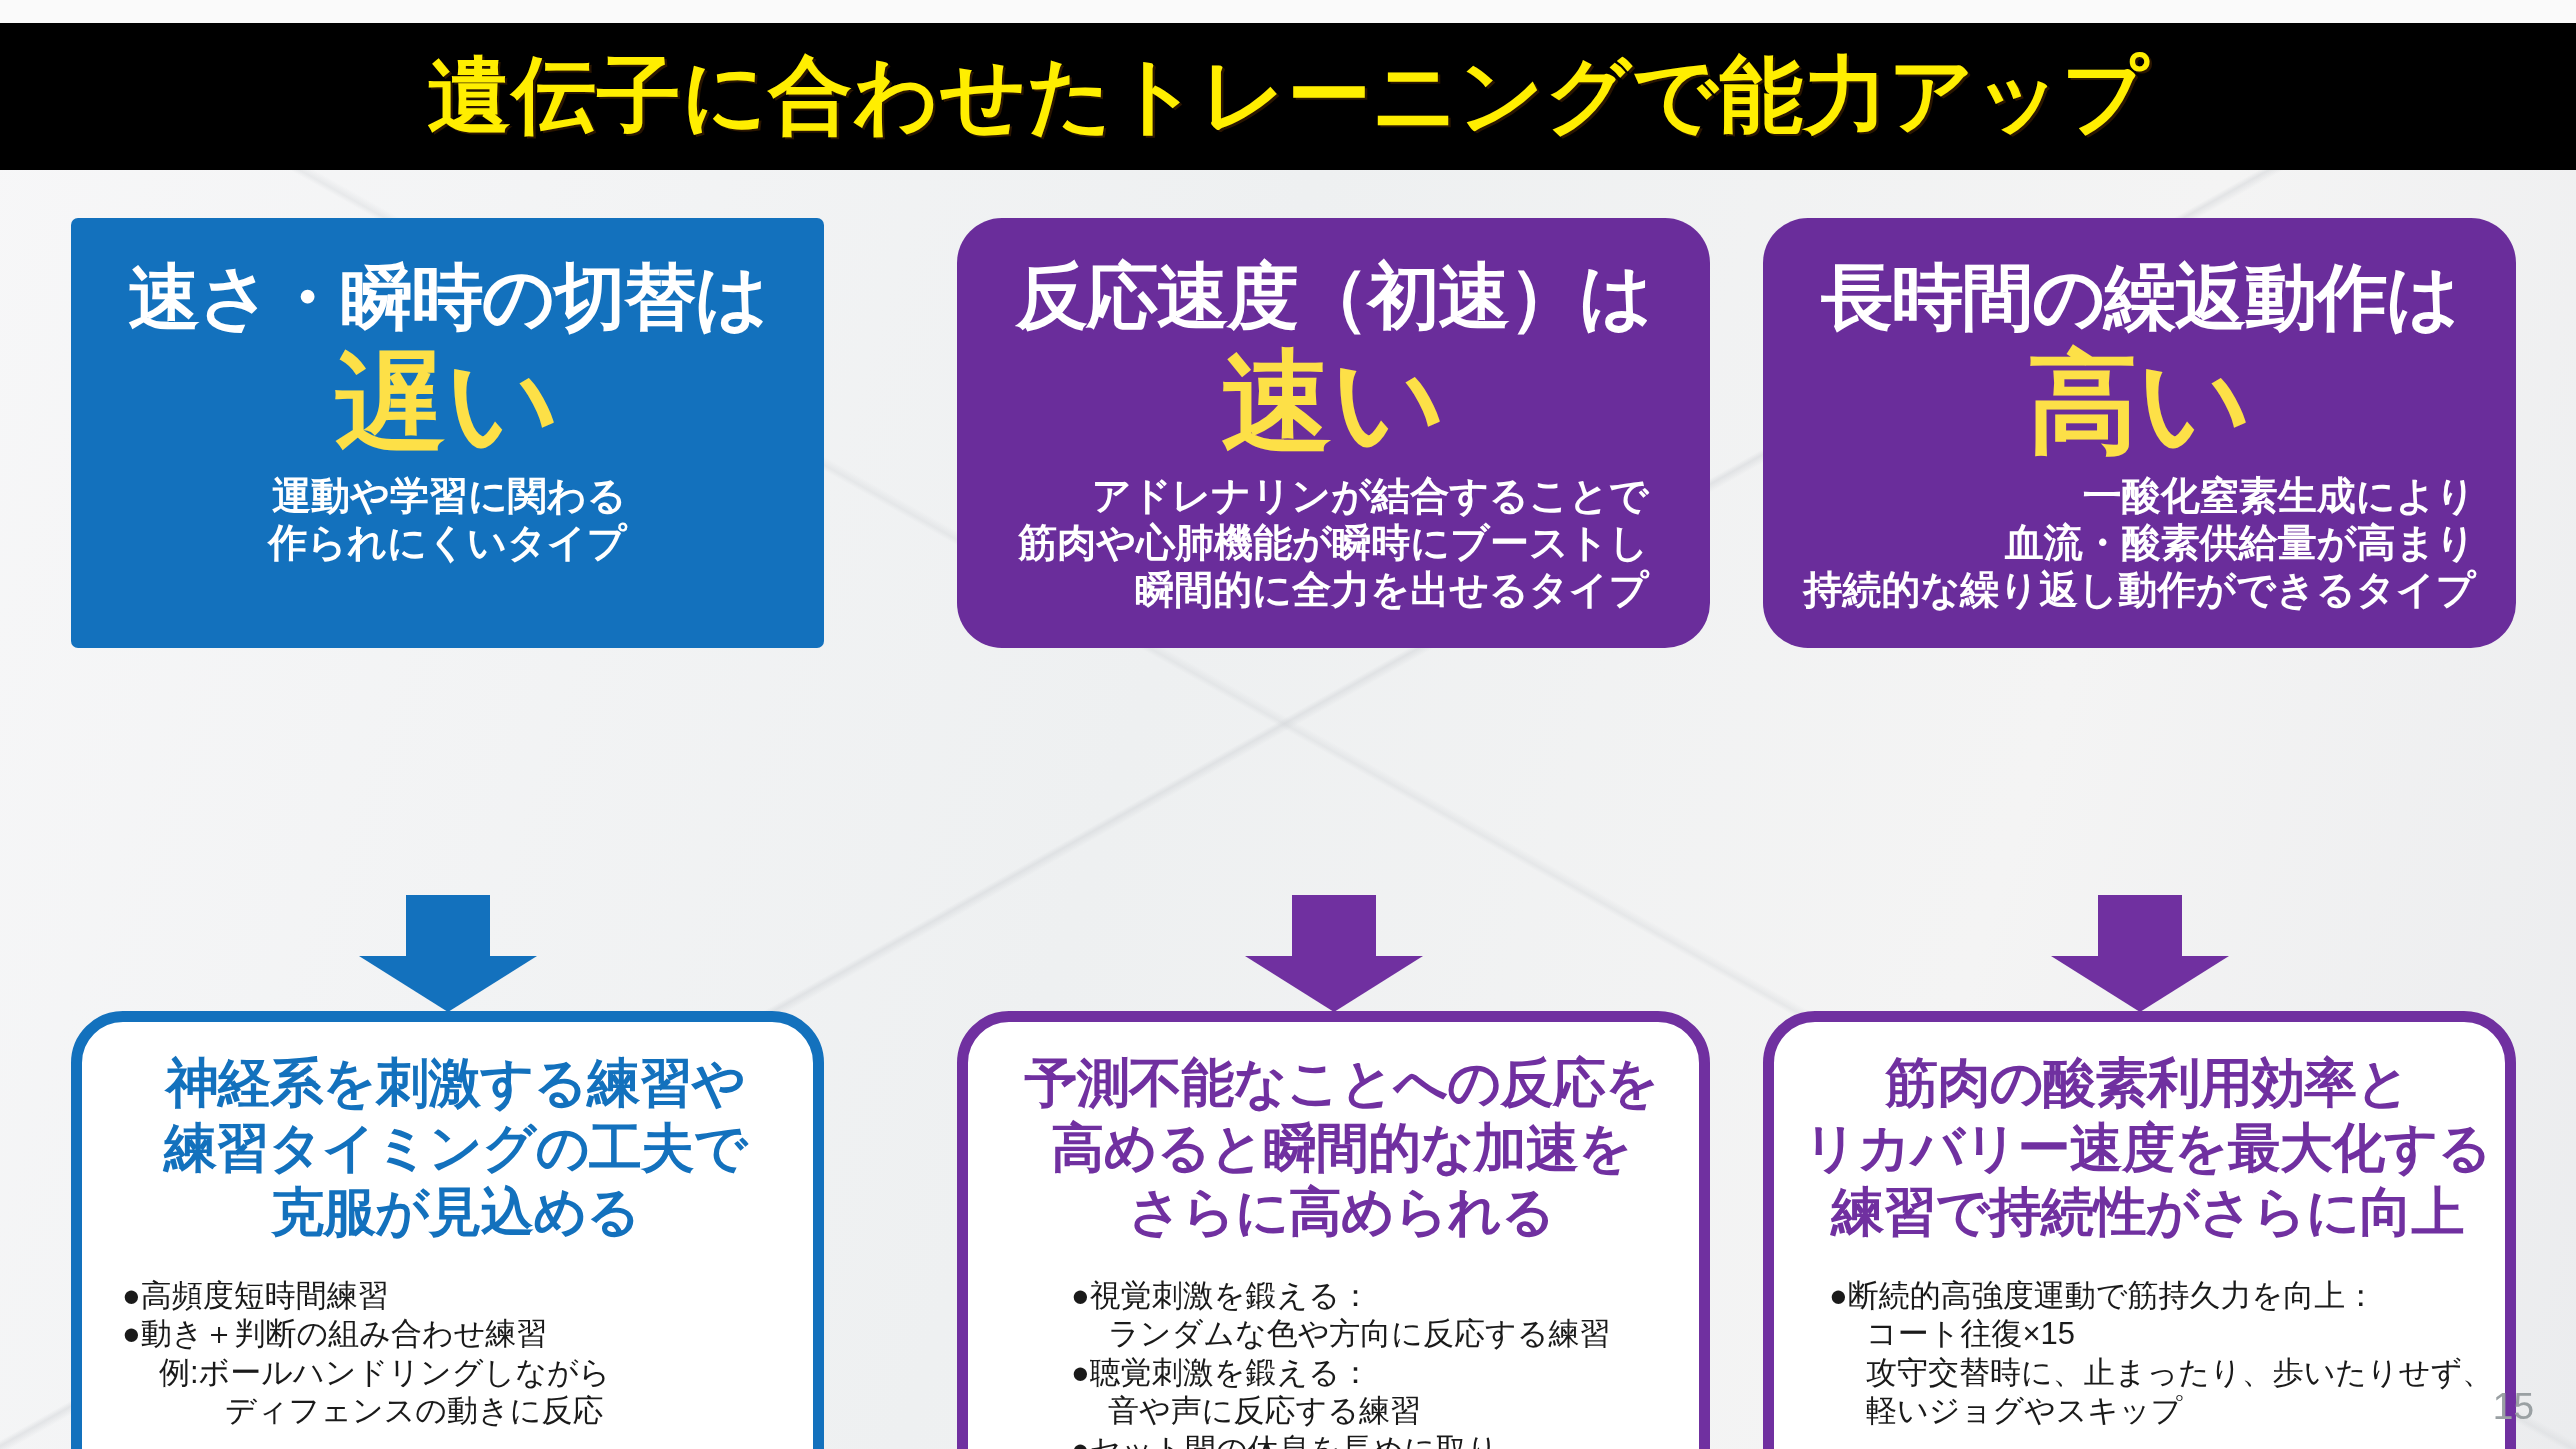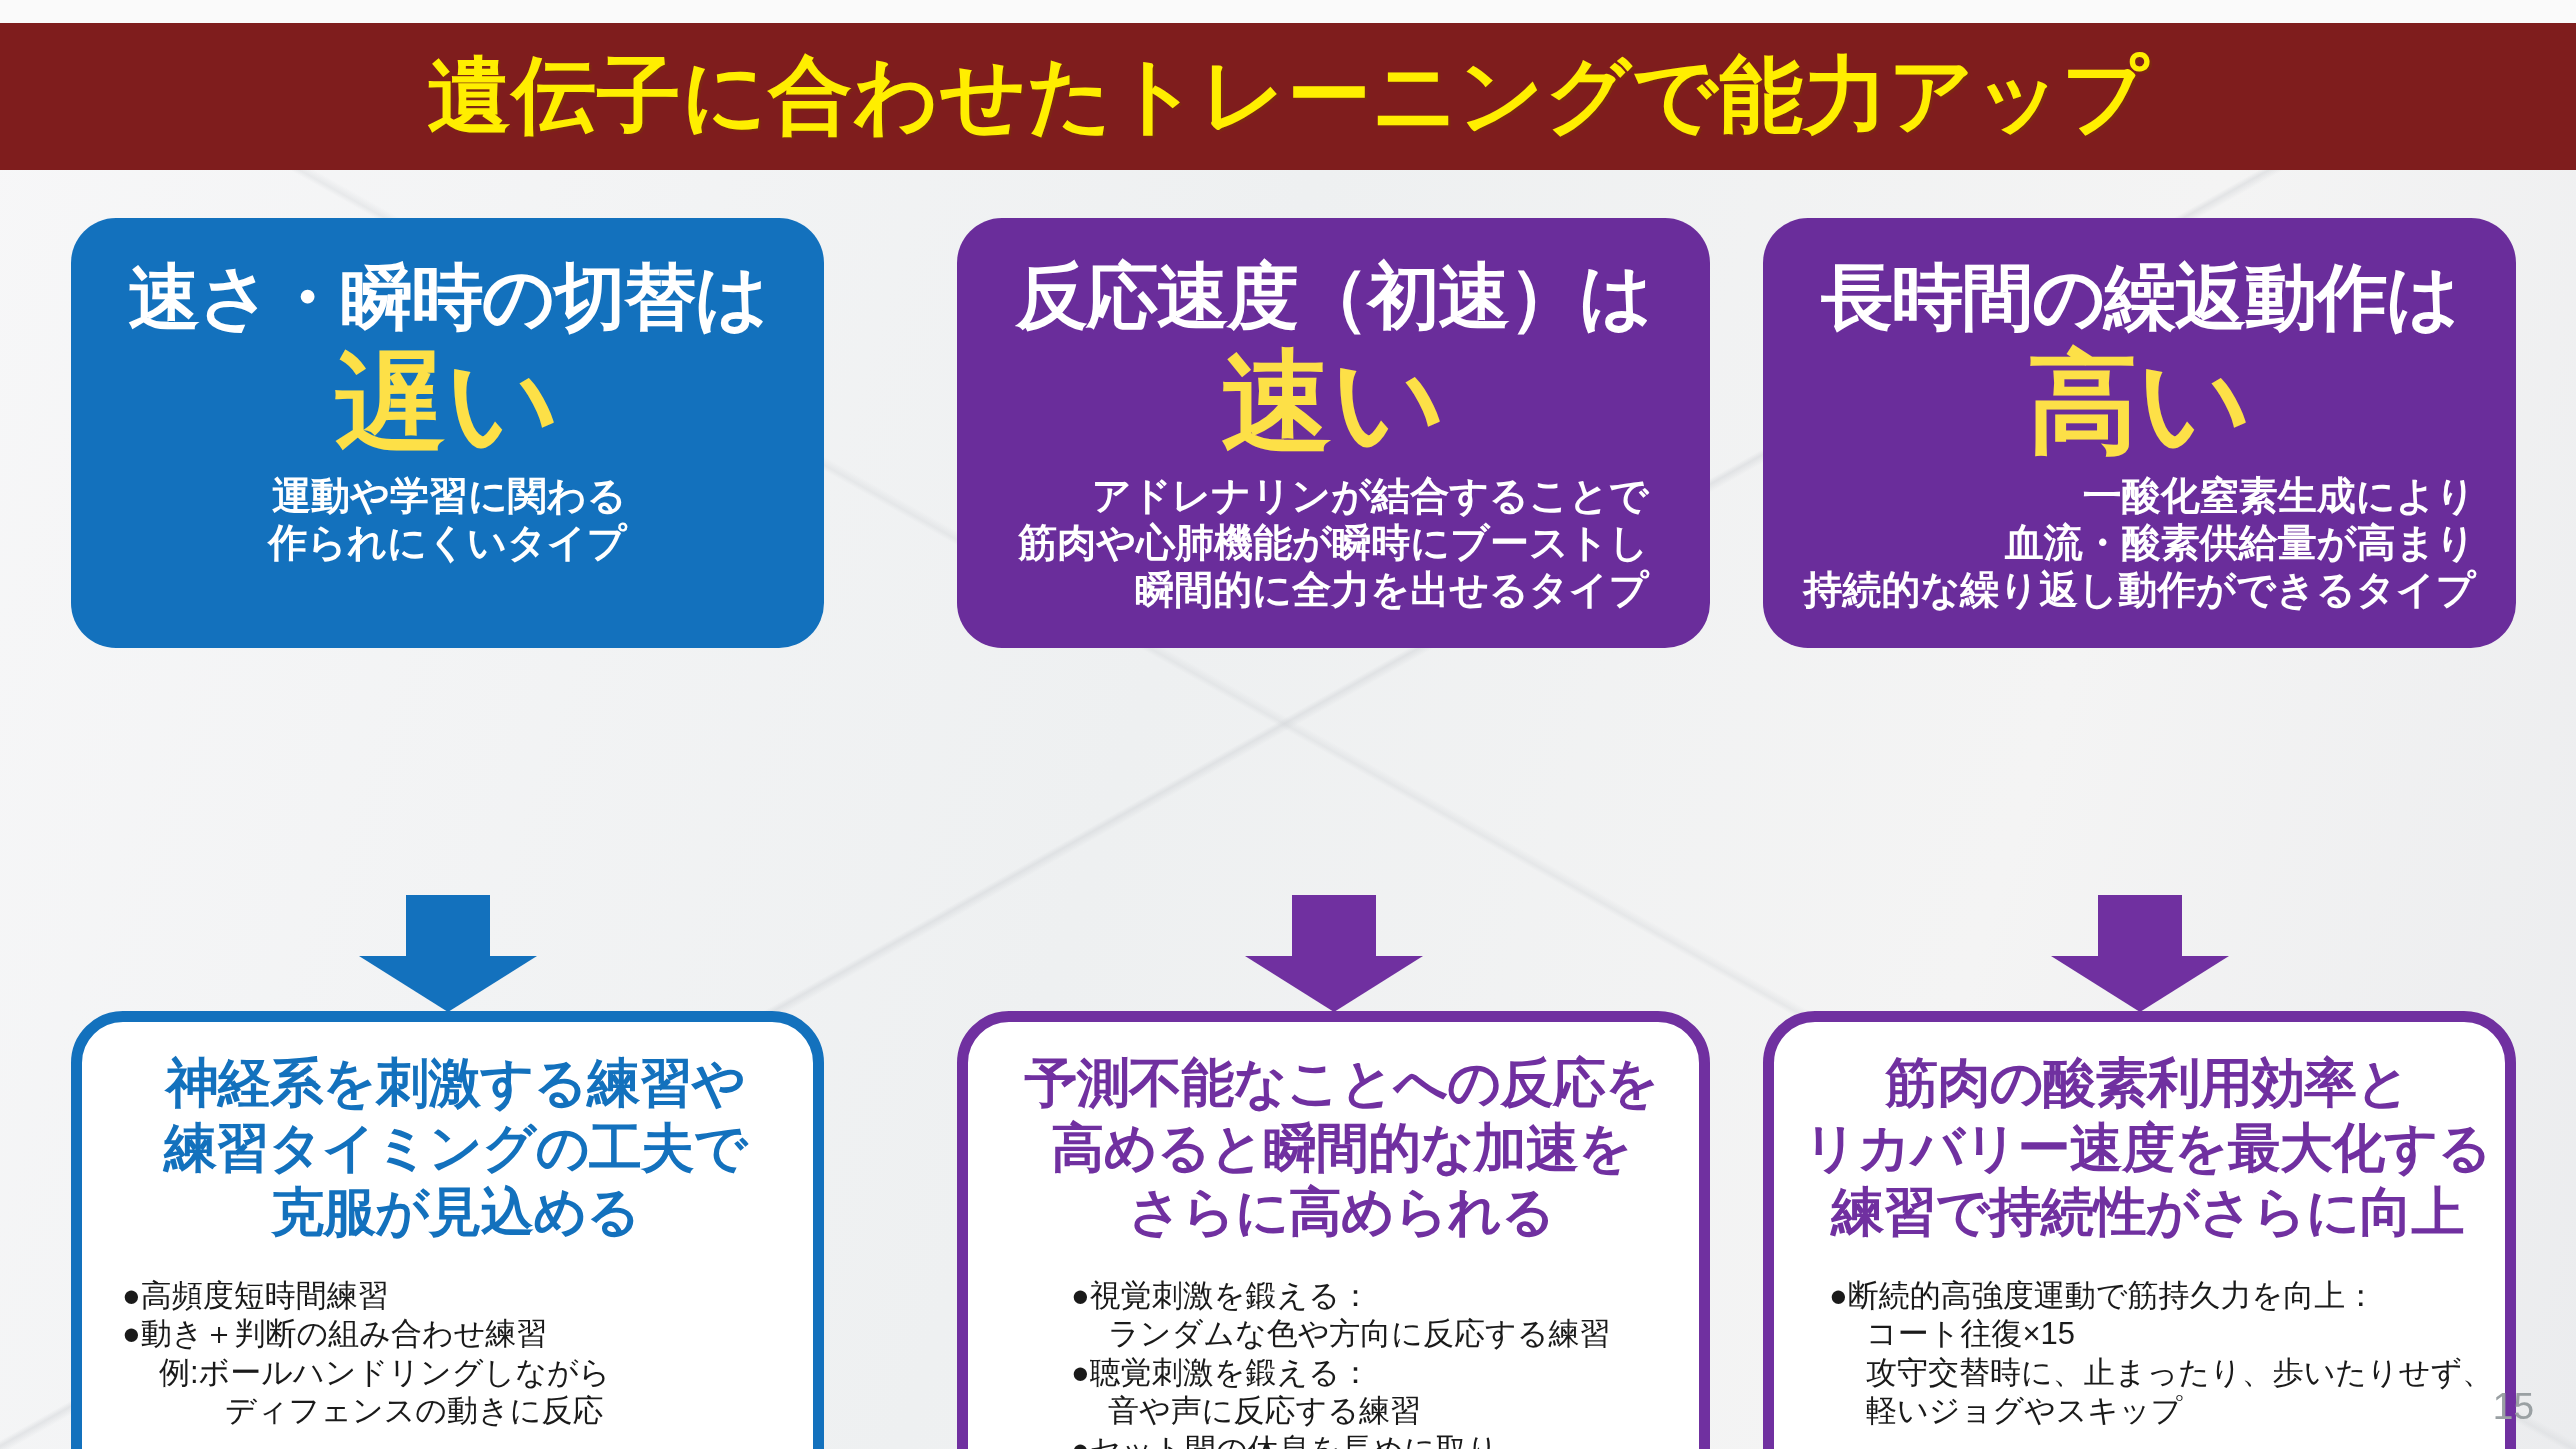--- a/index.html
+++ b/index.html
@@ -8,29 +8,29 @@
     background:linear-gradient(108deg,#f7f7f8 0%,#eef0f1 45%,#f4f4f4 75%,#ebecee 100%);
     font-family:"Liberation Sans","DejaVu Sans",sans-serif;
   }
   body::before{
     content:"";position:absolute;inset:0;pointer-events:none;
     background:
       linear-gradient(to bottom right,transparent 49.7%,rgba(205,208,212,.45) 49.9%,transparent 50.2%),
       linear-gradient(to top right,transparent 49.75%,rgba(210,213,216,.38) 49.95%,transparent 50.25%);
   }
   .strip{position:absolute;top:0;left:0;width:2576px;height:22.5px;background:#fafafa;}
-  .header{position:absolute;top:22.5px;left:0;width:2576px;height:147px;background:#7f1d1d;
+  .header{position:absolute;top:22.5px;left:0;width:2576px;height:147px;background:#000000;
     display:flex;align-items:center;justify-content:center;}
   .title{font-size:84px;font-weight:700;color:#ffee00;letter-spacing:0.8px;white-space:nowrap;
     text-shadow:2.4px 2.4px 0 rgba(120,60,0,.35);}
   .col{position:absolute;top:218px;width:753px;}
   .col.c1{left:71px;} .col.c2{left:957px;font-family:Liberation Serif, serif;} .col.c3{left:1763px;}
   .topbox{height:430px;border-radius:45px;color:#fff;box-sizing:border-box;
     display:flex;flex-direction:column;align-items:center;padding:40px 13px 24px;}
-  .topbox.blue{background:#1371bd;}
+  .topbox.blue{background:#1371bd;border-radius:7px;}
   .topbox.purple{background:#6a2d9b;}
   .topbox .h{font-size:72px;font-weight:700;line-height:1.1;letter-spacing:-1.6px;white-space:nowrap;}
   .topbox .kw{font-size:111px;font-weight:700;color:#fde047;line-height:1.05;margin-top:8px;}
   .topbox .desc{margin-top:11.3px;text-align:right;font-size:39px;font-weight:700;line-height:1.2;}
   .arrow{position:absolute;top:677px;width:177px;display:flex;flex-direction:column;align-items:center;}
   .c1 .arrow{left:288px;}
   .arrow .stem{width:84px;height:61px;}
   .arrow .head{width:0;height:0;border-left:89px solid transparent;border-right:89px solid transparent;}
   .arrow.blue .stem{background:#1371bd;} .arrow.blue .head{border-top:56px solid #1371bd;}
   .arrow.purple .stem{background:#7030a0;} .arrow.purple .head{border-top:56px solid #7030a0;}

